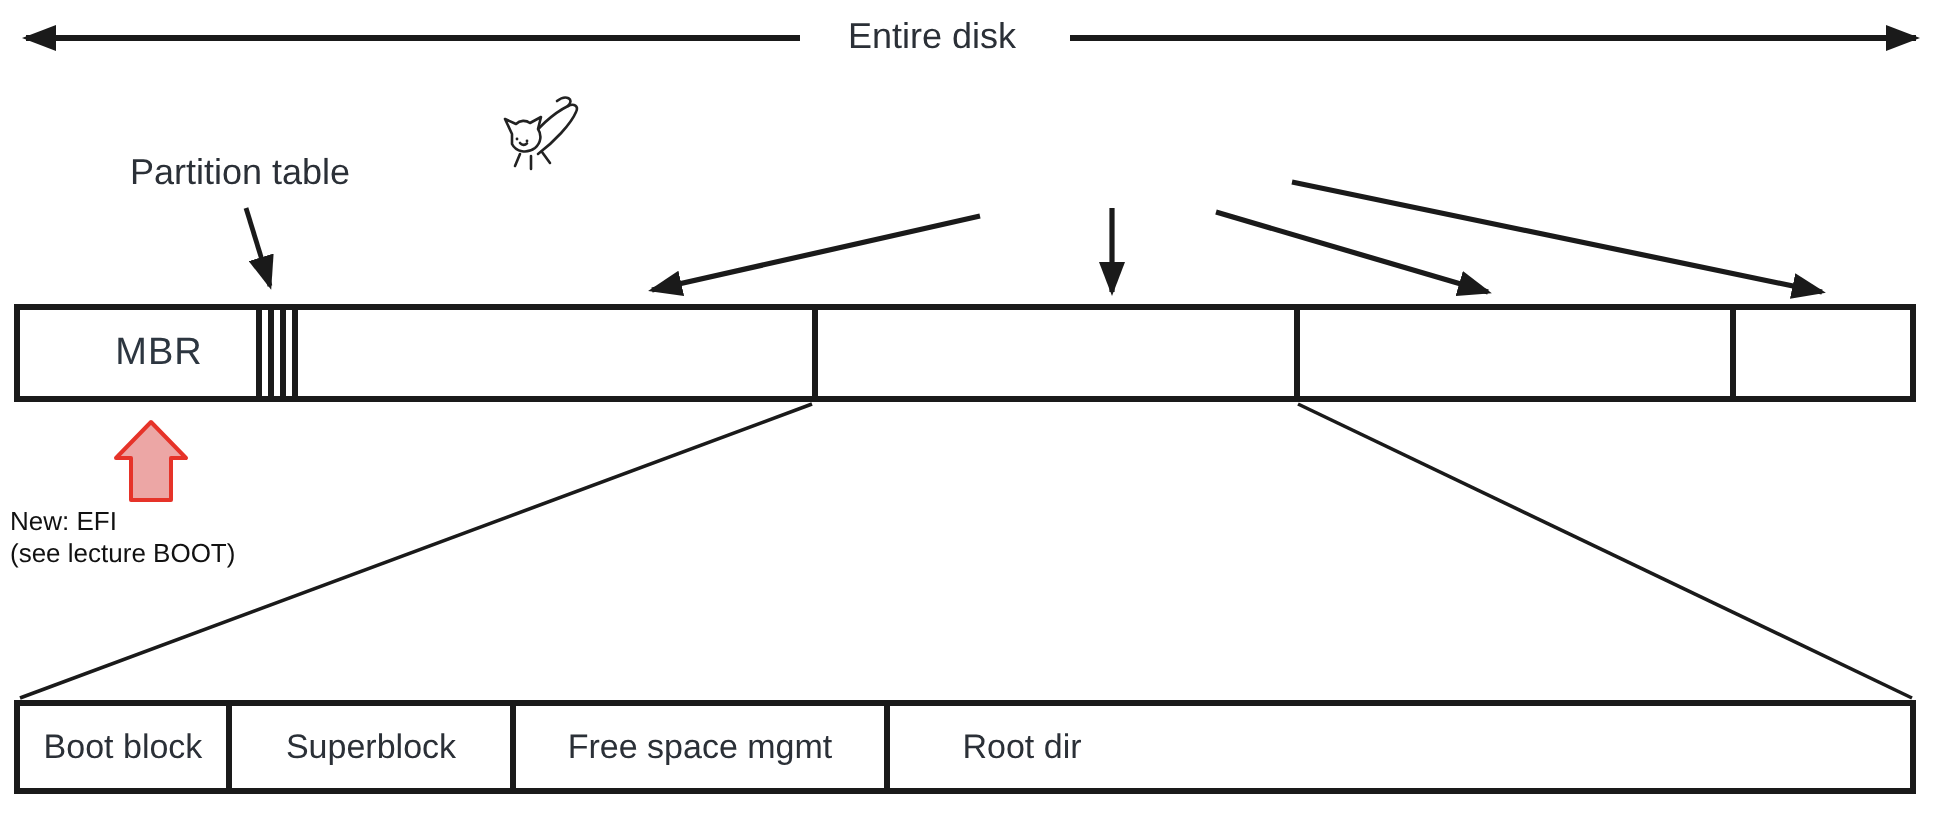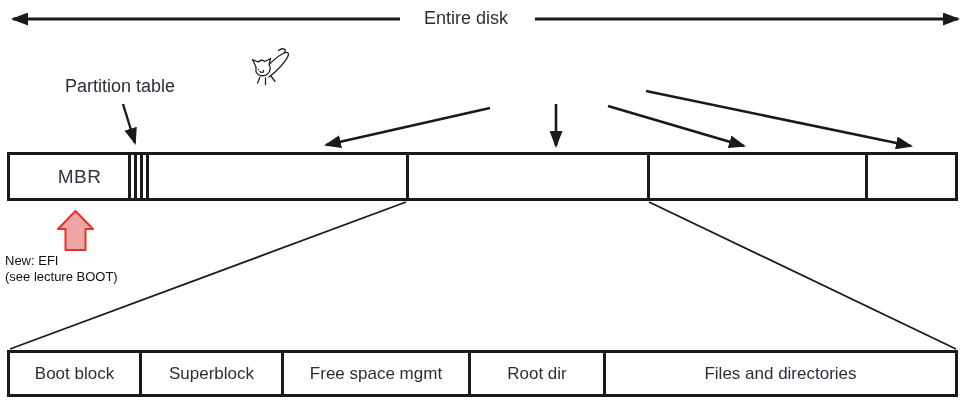--- a/index.html
+++ b/index.html
@@ -49,25 +49,24 @@
   <div class="vdiv" style="left:128px"></div>
   <div class="vdiv" style="left:134px"></div>
   <div class="vdiv" style="left:140px"></div>
   <div class="vdiv" style="left:146px"></div>
 
   <div class="vdiv" style="left:406px"></div>
   <div class="vdiv" style="left:647px"></div>
   <div class="vdiv" style="left:865px"></div>
 
   <div class="fs-bar">
-    <div class="fs-cell" style="width:129px">Boot block</div>
+    <div class="fs-cell" style="width:103px">Boot block</div>
     <div class="fs-cell" style="width:142px">Superblock</div>
     <div class="fs-cell" style="width:187px">Free space mgmt</div>
     <div class="fs-cell" style="width:135px">Root dir</div>
-    <div class="fs-cell" style="flex:1">Files and directories</div>
   </div>
 
   <div class="label" style="left:400px;top:9px;width:132px">Entire disk</div>
   <div class="label" style="left:40px;top:77px;width:160px">Partition table</div>
 
   <div class="efi-note">
     <div>New: EFI</div>
     <div>(see lecture BOOT)</div>
   </div>
 

